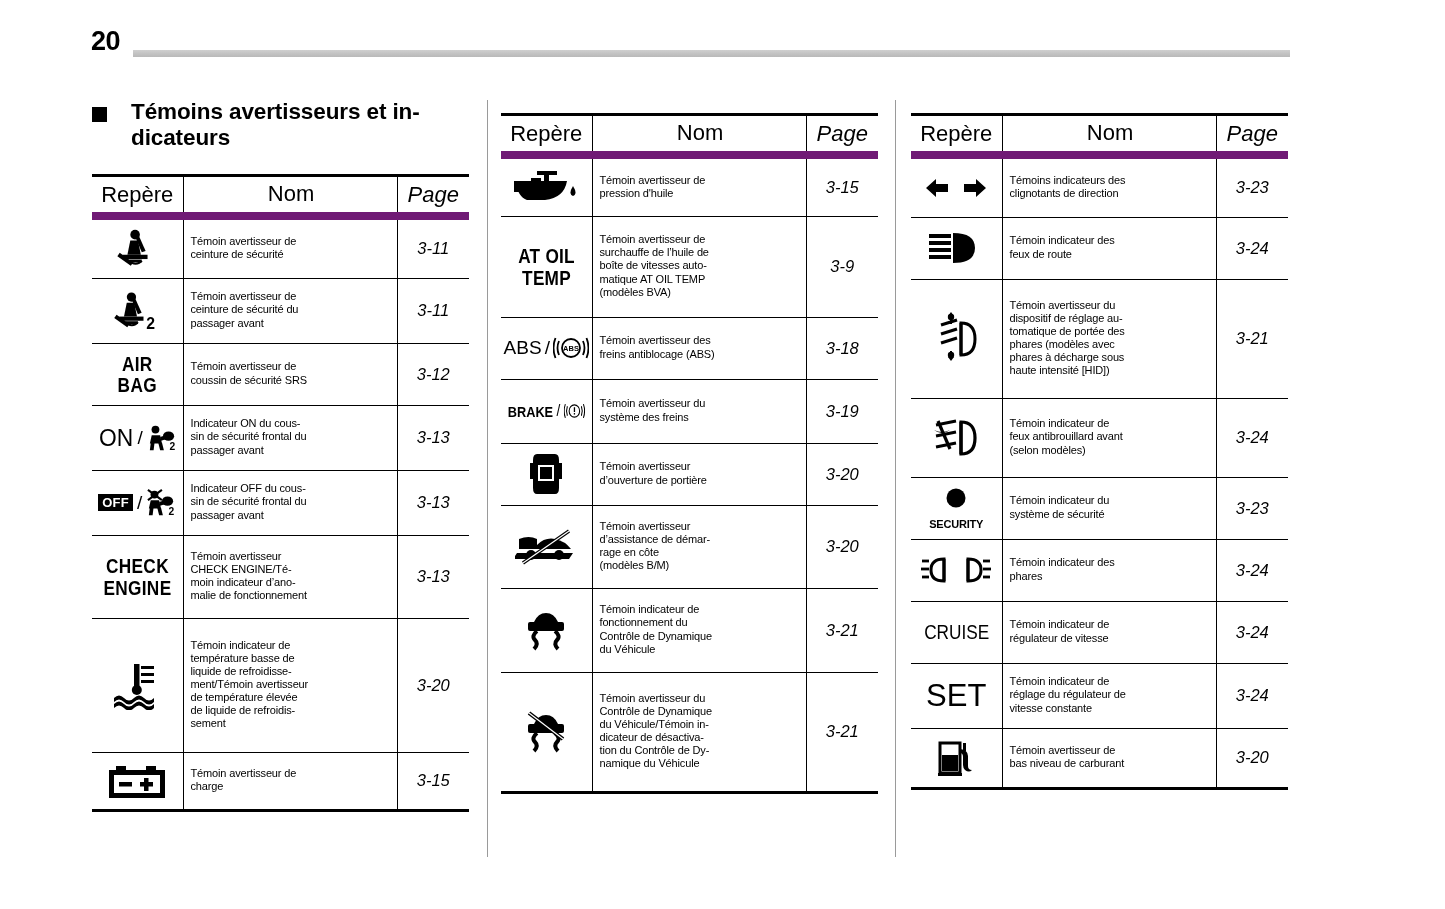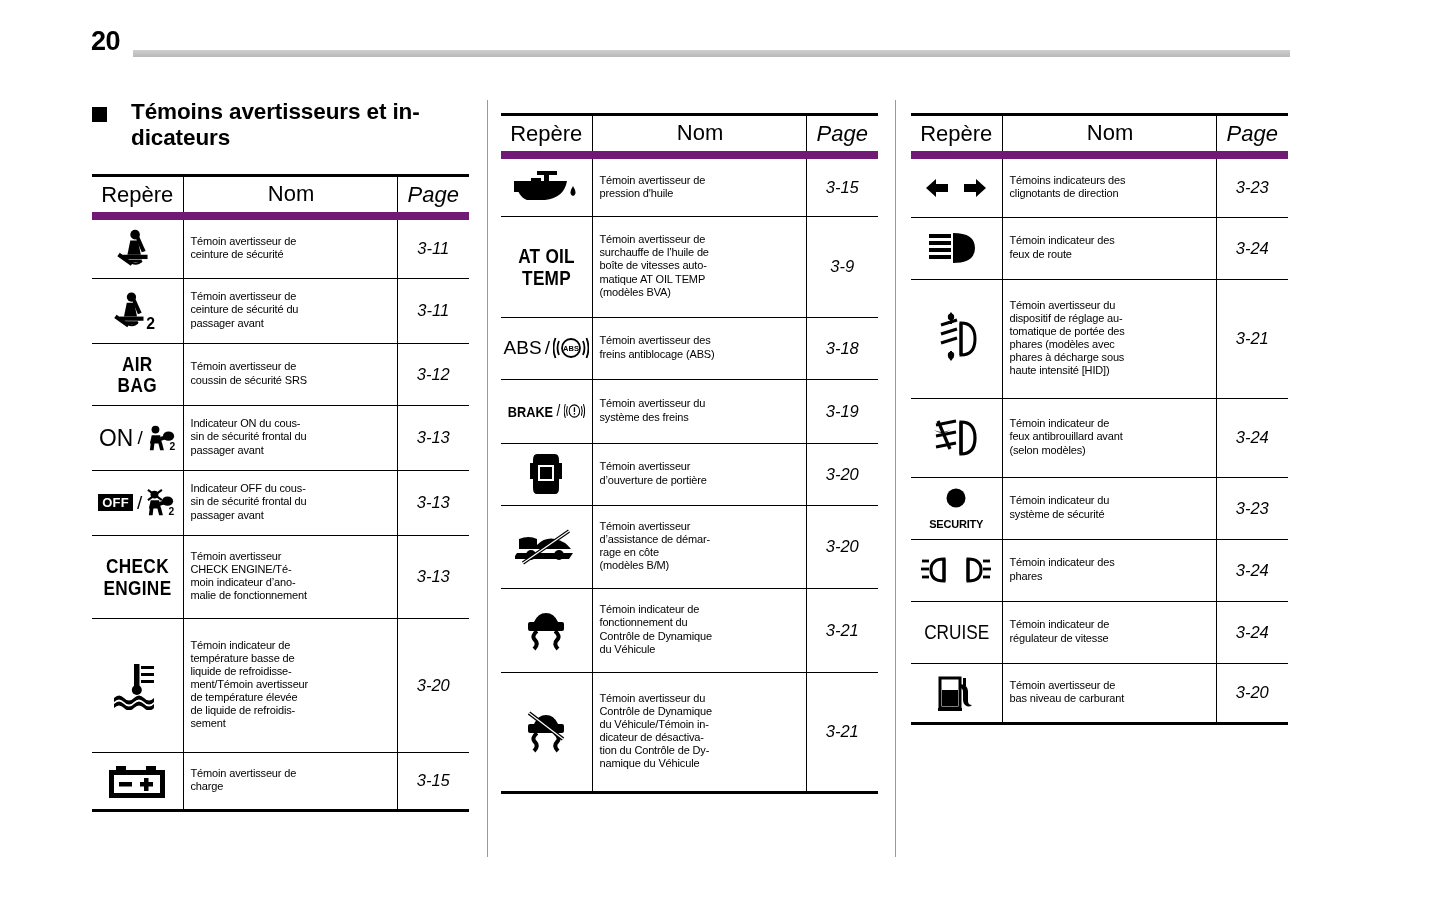--- a/index.html
+++ b/index.html
@@ -690,20 +690,33 @@
           <span class="sym-text sym-cruise">CRUISE</span>
         </div>
       </td>
       <td class="cell-nom">
           <div class="nom-text">Témoin indicateur de
 régulateur de vitesse</div>
         </td>
       <td class="cell-page">3-24</td>
     </tr>
 
+    <tr>
+      <td class="cell-rep" style="height:65px">
+        <div class="icon-center">
+          <span class="sym-text sym-set">SET</span>
+        </div>
+      </td>
+      <td class="cell-nom">
+          <div class="nom-text">Témoin indicateur de
+réglage du régulateur de
+vitesse constante</div>
+        </td>
+      <td class="cell-page">3-24</td>
+    </tr>
 
     <tr>
       <td class="cell-rep" style="height:60px">
         <div class="icon-center">
           <svg width="42" height="42" viewBox="0 0 42 42" aria-hidden="true">
             <path d="M5 6 h20 v30 h-20 z" fill="none" stroke="#000" stroke-width="3"></path>
             <rect x="7" y="18" width="16" height="16" fill="#000"></rect>
             <path d="M25 12 q8 1 8 7 v10 q0 4 4 4 q-3 3 -7 0 q-2 -2 -2 -5 v-8 q0 -4 -3 -4 z" fill="#000"></path>
             <rect x="28" y="6" width="3" height="8" fill="#000"></rect>
             <rect x="3" y="36" width="24" height="3" fill="#000"></rect>

